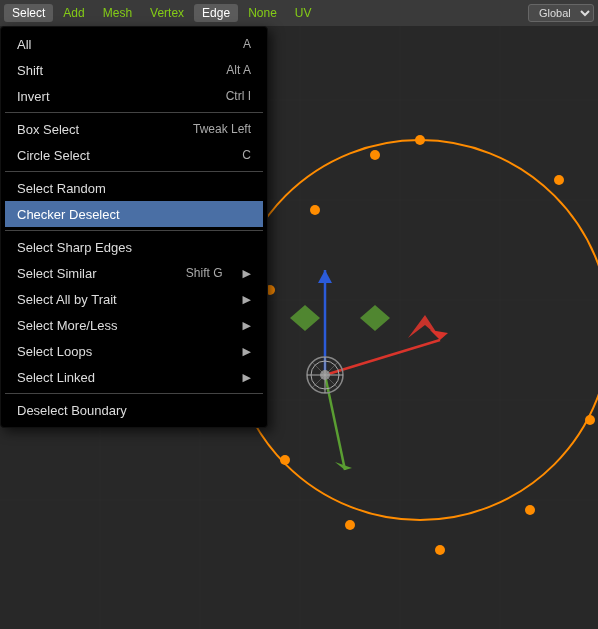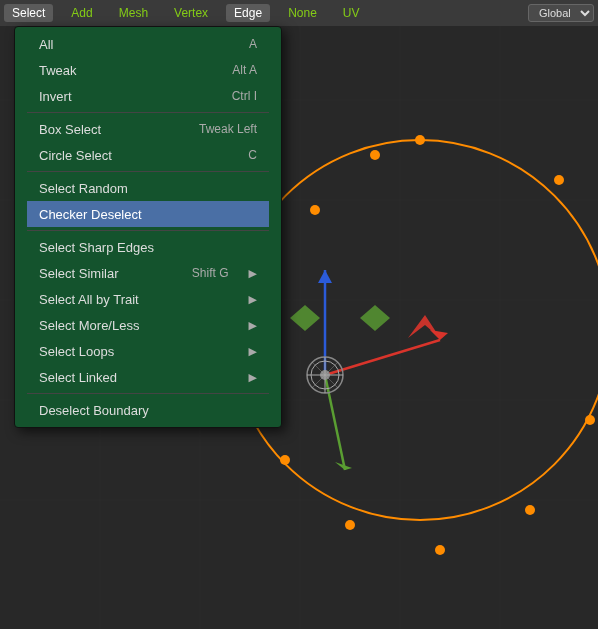--- a/index.html
+++ b/index.html
@@ -25,21 +25,21 @@
 
     
     .top-bar {
       position: absolute;
       top: 0; left: 0; right: 0;
       height: 26px;
       background: #3a3a3a;
       display: flex;
       align-items: center;
       padding: 0 4px;
-      gap: 10px;
+      gap: 2px;
       z-index: 10;
     }
 
     .top-bar-btn {
       padding: 2px 8px;
       color: #84cc16;
       font-size: 12px;
       cursor: pointer;
       border-radius: 3px;
       background: transparent;
@@ -65,28 +65,28 @@
       font-size: 11px;
       padding: 1px 6px;
       border-radius: 3px;
       cursor: pointer;
     }
 
     
     .dropdown-menu {
       position: absolute;
       top: 26px;
-      left: 14px;
+      left: 0;
       width: 268px;
-      background: #14532d;
+      background: #000000;
       border: 1px solid #111;
       z-index: 100;
       box-shadow: 4px 4px 12px rgba(0,0,0,0.6);
       border-radius: 4px;
-      padding: 4px 12px;
+      padding: 4px 4px;
     }
 
     .menu-item {
       display: flex;
       align-items: center;
       justify-content: space-between;
       padding: 4px 12px 4px 12px;
       color: #ddd;
       cursor: pointer;
       white-space: nowrap;
@@ -208,21 +208,21 @@
 </div>
 
 <div class="dropdown-menu">
 
   <div class="menu-item">
     <span>All</span>
     <span class="shortcut">A</span>
   </div>
 
   <div class="menu-item">
-    <span>Tweak</span>
+    <span>Shift</span>
     <span class="shortcut">Alt A</span>
   </div>
 
   <div class="menu-item">
     <span>Invert</span>
     <span class="shortcut">Ctrl I</span>
   </div>
 
   <div class="menu-separator"></div>
 

